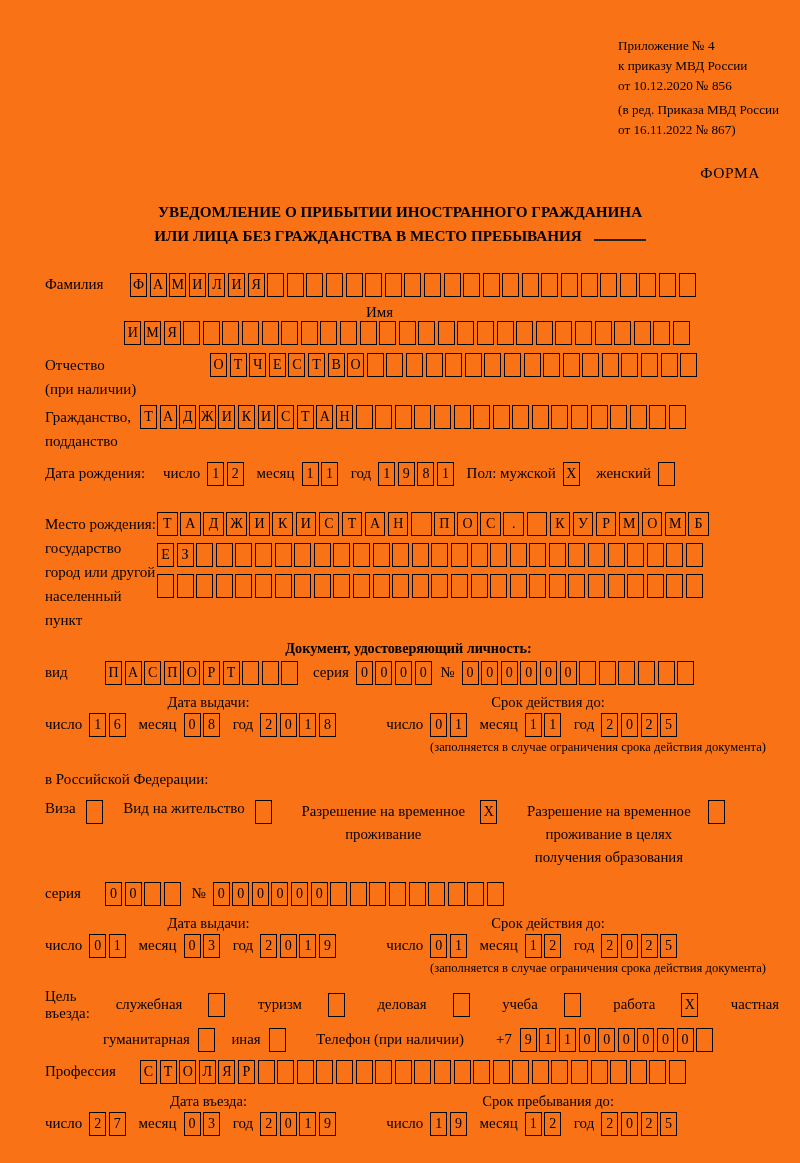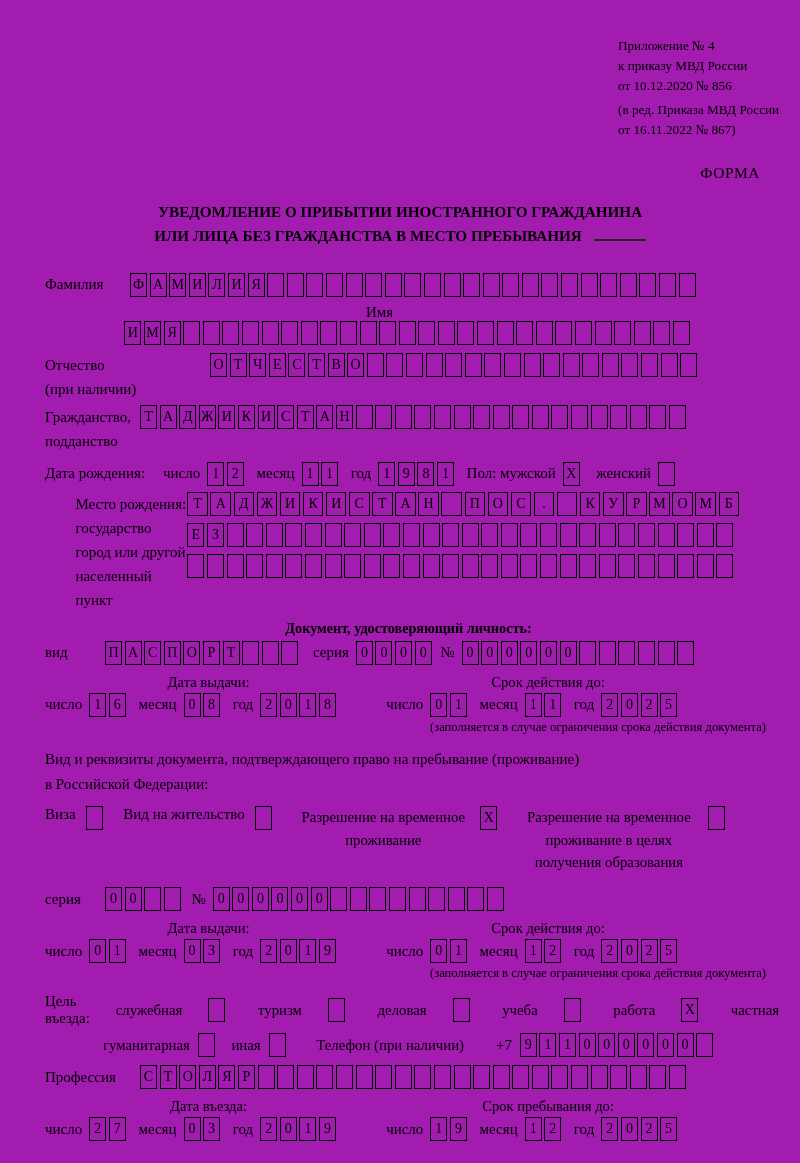--- a/index.html
+++ b/index.html
@@ -1,16 +1,16 @@
 <!DOCTYPE html>
 <html><head>
 <meta charset="utf-8">
 <style>
   html,body{margin:0;padding:0;background:#fff;}
-  .page{width:800px;height:1163px;background:#a21caf;color:#000;
+  .page{width:800px;height:1163px;background:#f97316;color:#000;
         font-family:"Liberation Serif","DejaVu Serif",serif;position:relative;overflow:hidden;}
   .content{padding:0 28px 0 45px;}
   
   .appendix{margin-left:618px;padding-top:36px;font-size:13.2px;line-height:1.5;}
   .appendix .ed{margin-top:5px;}
   .forma{text-align:right;padding-right:40px;margin-top:24px;font-weight:400;font-size:15.5px;letter-spacing:.5px;}
   .title{text-align:center;font-weight:700;font-size:15.2px;margin-top:18px;line-height:1.6;}
   .uline{display:inline-block;width:52px;border-bottom:2.2px solid #222;margin-left:12px;vertical-align:baseline;}
   .sec{text-align:center;font-weight:700;font-size:14.6px;margin-top:26px;letter-spacing:.2px;}
   
@@ -240,21 +240,21 @@
       <span class="slbl mlbl">Пол: мужской</span>
       <span class="cells">
           <span class="cb">X</span>
         </span>
       <span class="slbl" style="margin-left:14px;">женский</span>
       <span class="cells">
           <span class="cb"></span>
         </span>
     </div>
 
-    <div class="row top" style="margin-top:6px;justify-content:center;">
+    <div class="row top" style="margin-top:26px;">
       <span class="lblblock w110">
         <span style="display:block;">Место рождения:</span>
         <span style="display:block;">государство</span>
         <span style="display:block;">город или другой</span>
         <span style="display:block;">населенный пункт</span>
       </span>
       <span class="stack gap7">
         <span class="cells">
             <span class="cb cw">Т</span>
             <span class="cb cw">А</span>
@@ -424,21 +424,20 @@
             <span class="cb">2</span>
             <span class="cb">0</span>
             <span class="cb">2</span>
             <span class="cb">5</span>
           </span>
       </span>
     </div>
     <div class="note">(заполняется в случае ограничения срока действия документа)</div>
 
     <div class="intro">
-      <div>Вид и реквизиты документа, подтверждающего право на пребывание (проживание)</div>
       <div>в Российской Федерации:</div>
     </div>
 
     <div class="opts">
       <span class="opt">
         <span class="lbl">Виза</span>
         <span class="cells">
             <span class="cb"></span>
           </span>
       </span>

